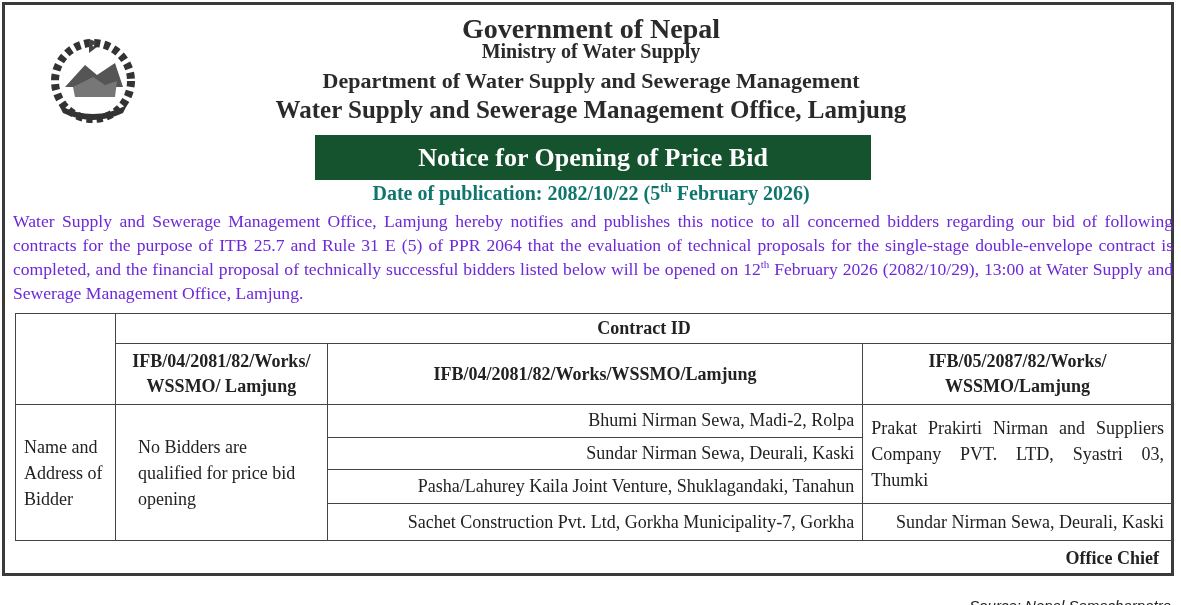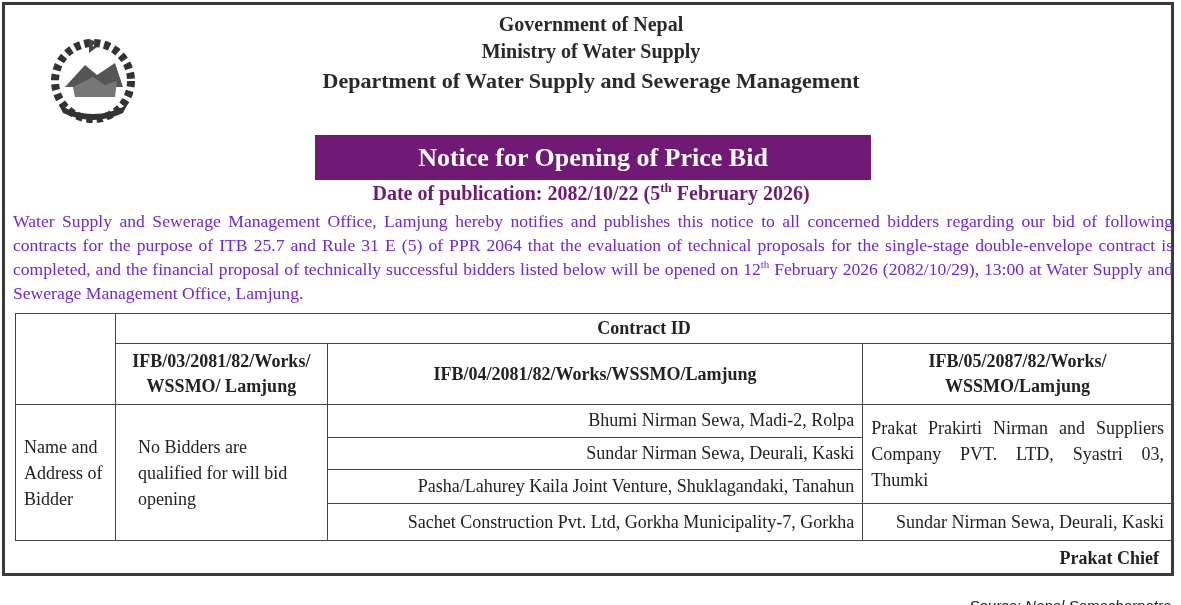--- a/index.html
+++ b/index.html
@@ -1,25 +1,25 @@
 <!DOCTYPE html>
 <html><head>
 <meta charset="utf-8">
 <style>
   html, body { margin: 0; padding: 0; background: #ffffff; }
   body { width: 1181px; height: 605px; position: relative; overflow: hidden; font-family: "Liberation Serif", serif; color: #1e1e1e; }
   .frame { position: absolute; left: 2px; top: 2px; width: 1172px; height: 574px; border: 3px solid #3a3a3a; box-sizing: border-box; background: #fff; }
   .emblem { position: absolute; left: 40px; top: 30px; width: 96px; height: 90px; }
   .hdr { position: absolute; left: 0; width: 1172px; text-align: center; font-weight: bold; color: #2a2a2a; white-space: nowrap; }
-  .h1 { top: 8px; font-size: 20px; }
+  .h1 { top: 8px; font-size: 28px; }
   .h2 { top: 35px; font-size: 20px; }
   .h3 { top: 63px; font-size: 22px; }
   .h4 { top: 91px; font-size: 25px; }
-  .titlebar { position: absolute; left: 310px; top: 130px; width: 556px; height: 45px; background: #701a75; color: #fff; text-align: center; font-weight: bold; font-size: 26px; line-height: 45px; }
-  .pubdate { position: absolute; left: 0; top: 175px; width: 1172px; text-align: center; font-weight: bold; font-size: 20px; color: #701a75; }
+  .titlebar { position: absolute; left: 310px; top: 130px; width: 556px; height: 45px; background: #14532d; color: #fff; text-align: center; font-weight: bold; font-size: 26px; line-height: 45px; }
+  .pubdate { position: absolute; left: 0; top: 175px; width: 1172px; text-align: center; font-weight: bold; font-size: 20px; color: #0f766e; }
   .pubdate sup { font-size: 13px; }
   .body-text { position: absolute; left: 8px; top: 204px; width: 1160px; font-size: 17.6px; line-height: 24px; text-align: justify; color: #6d28d9; }
   .body-text sup { font-size: 11px; line-height: 0; }
   table.bids { position: absolute; left: 10px; top: 308px; width: 1158px; height: 228px; border-collapse: collapse; font-size: 18px; color: #222; }
   table.bids td { border: 1.5px solid #444; padding: 0 8px; vertical-align: middle; }
   .thb { font-weight: bold; text-align: center; }
   .ctr { text-align: left; line-height: 26px; }
   .left { text-align: right; }
   .chief { position: absolute; right: 12px; top: 547px; font-weight: bold; font-size: 18px; color: #222; }
   .source { position: absolute; right: 10px; top: 597px; font-family: "Liberation Sans", sans-serif; font-style: italic; font-size: 15px; color: #222; }
@@ -32,59 +32,60 @@
     <circle cx="48" cy="46" r="38" fill="none" stroke="#333" stroke-width="8" stroke-dasharray="6 4"></circle>
     <polygon points="20,52 40,30 52,40 70,28 78,52" fill="#555"></polygon>
     <polygon points="28,52 48,42 60,50 72,46 70,62 30,62" fill="#777"></polygon>
     <path d="M14 70 Q48 88 82 70 L78 78 Q48 92 18 78 Z" fill="#333"></path>
     <polygon points="44,4 44,18 52,12 47,11 52,7" fill="#444"></polygon>
   </svg>
 
   <div class="hdr h1">Government of Nepal</div>
   <div class="hdr h3">Department of Water Supply and Sewerage Management</div>
   <div class="hdr h2">Ministry of Water Supply</div>
+  <div class="hdr h4">Water Supply and Sewerage Management Office, Lamjung</div>
 
   <div class="titlebar">Notice for Opening of Price Bid</div>
 
   <div class="pubdate"><span>Date of publication: 2082/10/22 (5</span><sup>th</sup><span> February 2026)</span></div>
 
   <div class="body-text"><span>Water Supply and Sewerage Management Office, Lamjung hereby notifies and publishes this notice to all concerned bidders regarding our bid of following contracts for the purpose of ITB 25.7 and Rule 31 E (5) of PPR 2064 that the evaluation of technical proposals for the single-stage double-envelope contract is completed, and the financial proposal of technically successful bidders listed below will be opened on 12</span><sup>th</sup><span> February 2026 (2082/10/29), 13:00 at Water Supply and Sewerage Management Office, Lamjung.</span></div>
 
   <table class="bids">
     <colgroup>
       <col style="width:100px">
         <col style="width:212px">
         <col style="width:536px">
         <col style="width:310px">
     </colgroup>
     <tbody>
         <tr style="height:30px">
       <td rowspan="2"></td>
       <td colspan="3" class="thb">Contract ID</td>
     </tr>
     <tr style="height:60px">
-      <td class="thb" style="line-height:25px">IFB/03/2081/82/Works/ WSSMO/ Lamjung</td>
+      <td class="thb" style="line-height:25px">IFB/04/2081/82/Works/ WSSMO/ Lamjung</td>
       <td class="thb">IFB/04/2081/82/Works/WSSMO/Lamjung</td>
       <td class="thb" style="line-height:25px;padding:0 40px">IFB/05/2087/82/Works/ WSSMO/Lamjung</td>
     </tr>
     <tr style="height:32px">
       <td rowspan="4" class="ctr">Name and Address of Bidder</td>
-      <td rowspan="4" class="ctr" style="padding:0 22px">No Bidders are qualified for will bid opening</td>
+      <td rowspan="4" class="ctr" style="padding:0 22px">No Bidders are qualified for price bid opening</td>
       <td class="left">Bhumi Nirman Sewa, Madi-2, Rolpa</td>
       <td rowspan="3" class="left" style="line-height:26px;text-align:justify">Prakat Prakirti Nirman and Suppliers Company PVT. LTD, Syastri 03, Thumki</td>
     </tr>
     <tr style="height:32px">
       <td class="left">Sundar Nirman Sewa, Deurali, Kaski</td>
     </tr>
     <tr style="height:34px">
       <td class="left">Pasha/Lahurey Kaila Joint Venture, Shuklagandaki, Tanahun</td>
     </tr>
     <tr style="height:36px">
       <td class="left">Sachet Construction Pvt. Ltd, Gorkha Municipality-7, Gorkha</td>
       <td class="left">Sundar Nirman Sewa, Deurali, Kaski</td>
     </tr>
   </tbody>
     </table>
 
-  <div class="chief" style="top:543px">Prakat Chief</div>
+  <div class="chief" style="top:543px">Office Chief</div>
 </div>
 
 <div class="source">Source: Nepal Samacharpatra</div>
 
 </body></html>

